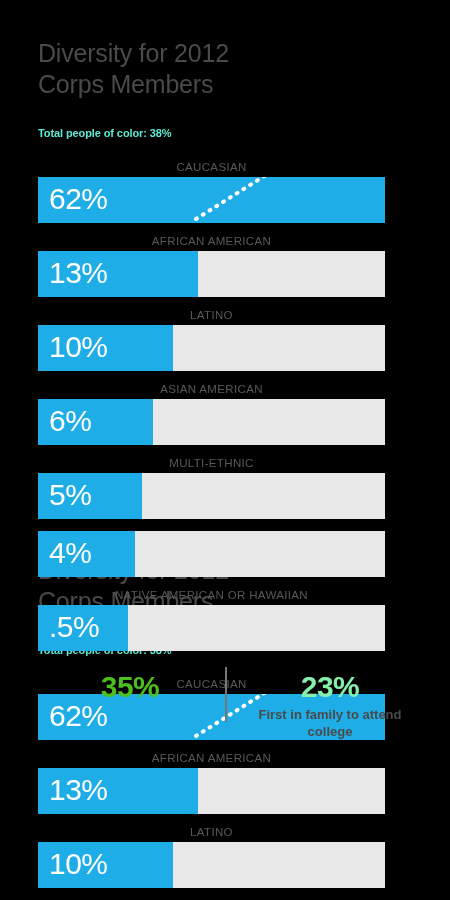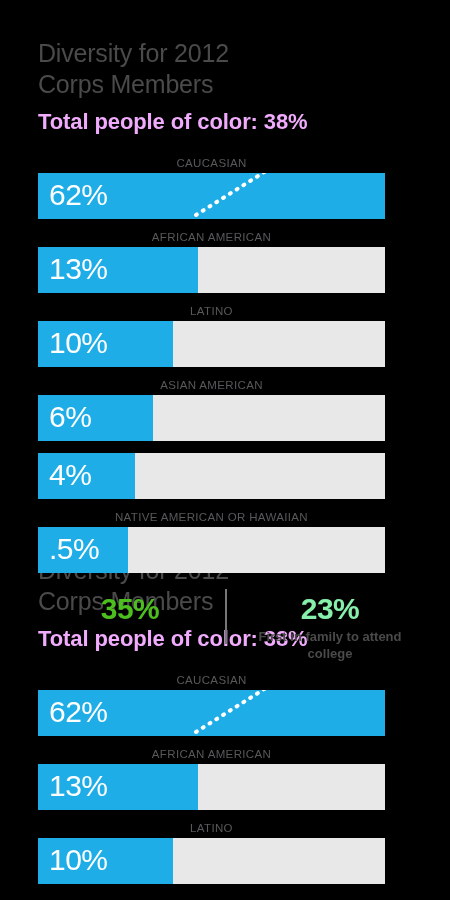--- a/index.html
+++ b/index.html
@@ -33,23 +33,23 @@
     margin: 0;
     color: #4a4a4a;
     font-size: 25px;
     font-weight: 400;
     line-height: 1.22;
     letter-spacing: -0.2px;
     white-space: pre-line;
   }
   .headline-spacer { height: 38px; }
   .subhead {
-    margin: 10px 0 0 0;
-    color: #f0abfc;
-    font-size: 22px;
+    margin: 28px 0 0 0;
+    color: #5eead4;
+    font-size: 11px;
     font-weight: bold;
     letter-spacing: -0.1px;
   }
 
   
   .bars {
     margin-top: 22px;
     padding: 0 65px 0 38px;
   }
   .bar-row { margin-bottom: 12px; }
@@ -222,20 +222,27 @@
     </div>
 
     <div class="bar-row">
       <div class="bar-label">ASIAN AMERICAN</div>
       <div class="bar-track">
         <div class="bar-fill" style="width:33%"></div>
         <div class="bar-value">6%</div>
       </div>
     </div>
 
+    <div class="bar-row">
+      <div class="bar-label">MULTI-ETHNIC</div>
+      <div class="bar-track">
+        <div class="bar-fill" style="width:30%"></div>
+        <div class="bar-value">5%</div>
+      </div>
+    </div>
 
     <div class="bar-row">
       <div class="bar-track">
         <div class="bar-fill" style="width:28%"></div>
         <div class="bar-value">4%</div>
       </div>
     </div>
 
     <div class="bar-row">
       <div class="bar-label">NATIVE AMERICAN OR HAWAIIAN</div>

